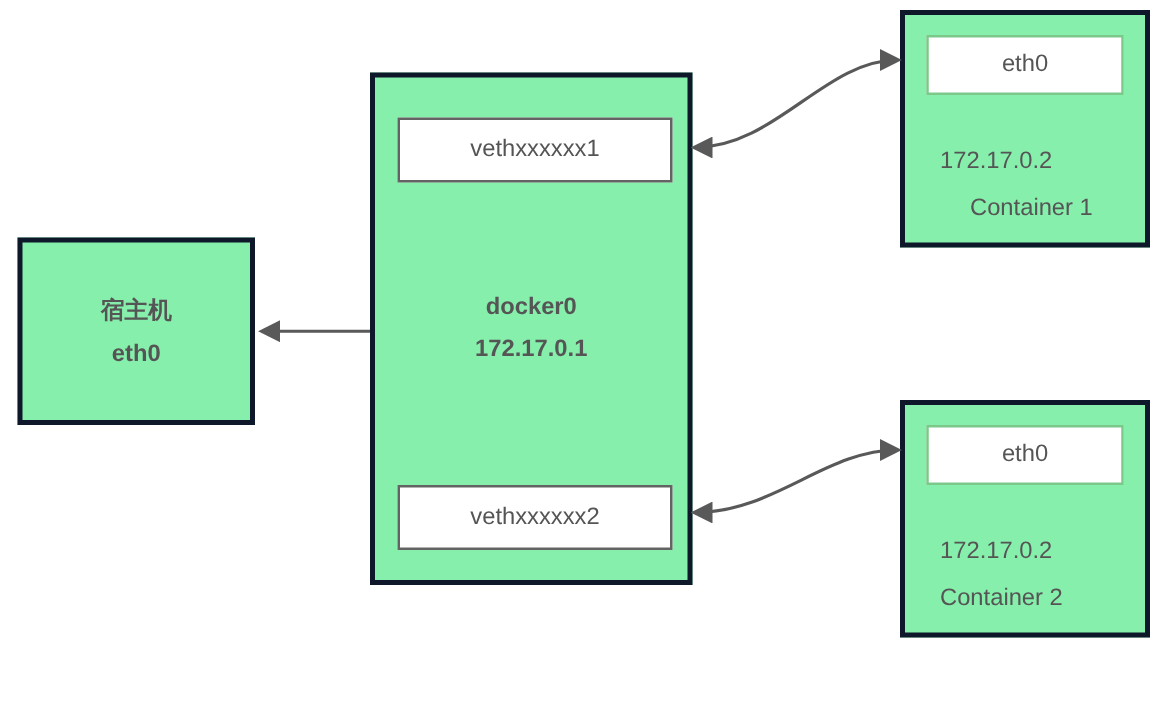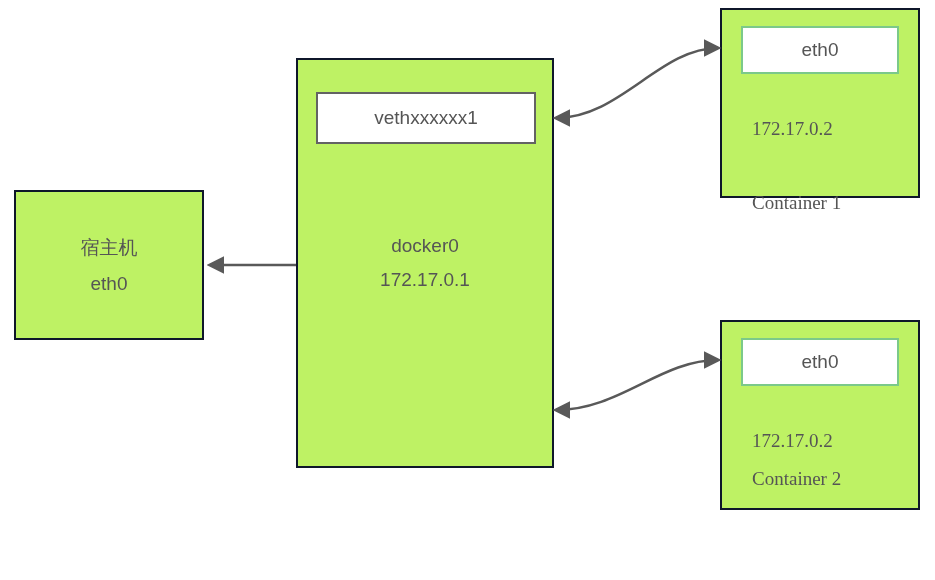--- a/index.html
+++ b/index.html
@@ -7,29 +7,29 @@
       width: 935px;
       height: 580px;
       background: #fff;
       font-family: "Microsoft YaHei", "PingFang SC", sans-serif;
       font-size: 19px;
       color: #555;
       position: relative;
     }
     .box {
       position: absolute;
-      border: 2px solid #0f172a;
-      background: #bef264;
+      border: 4px solid #0f172a;
+      background: #86efac;
       text-align: center;
       display: flex;
       flex-direction: column;
       align-items: center;
       justify-content: center;
     }
-    .box .line { margin: 6px 0; }
+    .box .line { margin: 6px 0; font-weight: bold; }
     .inner-box {
       position: absolute;
       border: 2px solid #636363;
       background: #fff;
       display: flex;
       align-items: center;
       justify-content: center;
     }
     .eth-box {
       position: absolute;
@@ -38,45 +38,48 @@
       display: flex;
       align-items: center;
       justify-content: center;
     }
     svg.connectors {
       position: absolute;
       left: 0; top: 0;
       width: 935px; height: 580px;
       pointer-events: none;
     }
-    .c-label { position: absolute; font-family: Liberation Serif, serif; }
+    .c-label { position: absolute; }
   </style>
 </head>
 <body>
 
 <div class="box" style="left:14px; top:190px; width:190px; height:150px;">
   <div class="line">宿主机</div>
   <div class="line">eth0</div>
 </div>
 
 <div class="box" style="left:296px; top:58px; width:258px; height:410px;">
   <div class="inner-box" style="left:18px; top:32px; width:220px; height:52px;justify-content:center;">
     <span>vethxxxxxx1</span>
   </div>
   <div class="line">docker0</div>
   <div class="line">172.17.0.1</div>
+  <div class="inner-box" style="left:18px; top:326px; width:220px; height:52px;">
+    <span>vethxxxxxx2</span>
+  </div>
 </div>
 
 <div class="box" style="left:720px; top:8px; width:200px; height:190px; justify-content:flex-start; padding-top:16px;">
   <div class="eth-box" style="position:relative; width:158px; height:48px;">
     <span>eth0</span>
   </div>
 </div>
 <div class="c-label" style="left:752px; top:118px;">172.17.0.2</div>
-<div class="c-label" style="left:752px; top:156px;margin-top:36px;">Container  1</div>
+<div class="c-label" style="left:776px; top:156px;">Container  1</div>
 
 <div class="box" style="left:720px; top:320px; width:200px; height:190px; justify-content:flex-start; padding-top:16px;">
   <div class="eth-box" style="position:relative; width:158px; height:48px;">
     <span>eth0</span>
   </div>
 </div>
 <div class="c-label" style="left:752px; top:430px;">172.17.0.2</div>
 <div class="c-label" style="left:752px; top:468px;">Container  2</div>
 
 <svg class="connectors">

